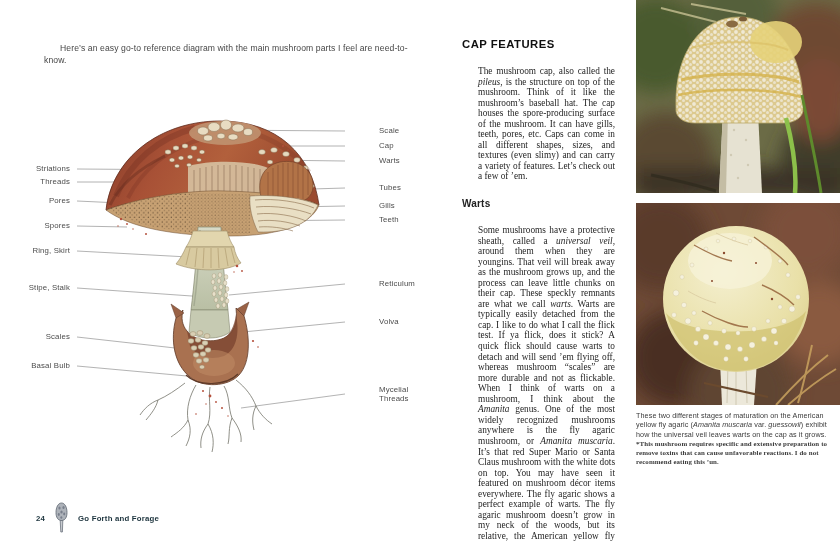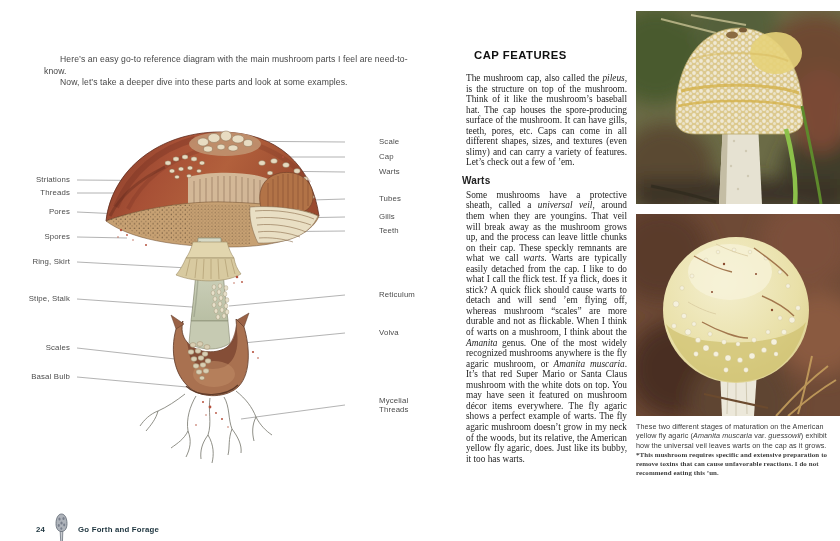--- a/index.html
+++ b/index.html
@@ -1,40 +1,40 @@
 <!DOCTYPE html>
 <html><head>
 <meta charset="utf-8">
 <style>
   html,body{margin:0;padding:0;background:#e8e8e8;}
   .spread{position:relative;width:840px;height:541px;background:#ffffff;overflow:hidden;
           font-family:"Liberation Sans",sans-serif;}
-  .page{position:absolute;top:11px;height:405px;}
+  .page{position:absolute;top:0;height:405px;}
   .page-left{left:0;width:460px;}
   .page-right{left:460px;width:380px;}
 
   
   .intro{position:absolute;left:44px;top:43px;width:382px;font-size:8.6px;line-height:11.6px;
          color:#464646;letter-spacing:.1px;}
   .intro p{margin:0;text-indent:16px;}
 
   
   .diagram-svg{position:absolute;left:0;top:0;}
   .lbl{position:absolute;font-size:7.8px;line-height:9px;color:#4c4c4c;white-space:nowrap;
        letter-spacing:.15px;margin-left:28px;}
   .lbl.l{right:390px;}
   .lbl.r{left:351px;}
   .lbl.m{white-space:normal;width:48px;}
 
   
   .col{position:absolute;left:2px;top:38px;width:169px;color:#1e1e1e;}
-  .col h2{margin:0 0 12px 12px;font-size:11.3px;letter-spacing:.5px;color:#101010;
+  .col h2{margin:0 0 12px 0;font-size:11.3px;letter-spacing:.5px;color:#101010;
           font-weight:bold;font-family:"Liberation Sans",sans-serif;}
   .body-serif{font-family:"Liberation Serif",serif;font-size:9.3px;line-height:10.55px;
-          text-align:justify;margin:4px;}
+          text-align:justify;margin:16px;}
   .col h3{margin:7px 0 3px 0;font-size:10px;color:#222;font-weight:bold;letter-spacing:.2px;}
   .it{font-style:italic;}
   .sb{font-family:"Liberation Serif",serif;font-weight:bold;}
 
   
   .photo{position:absolute;left:176px;width:204px;overflow:hidden;background:#6b6b46;}
   .photo1{top:0;height:193px;}
   .photo2{top:203px;height:202px;background:#6e4a36;}
 
   .caption{position:absolute;left:176px;top:411px;width:198px;font-size:7.2px;
@@ -49,21 +49,20 @@
 </style>
 </head>
 <body>
 
 <div class="spread">
 
   <div class="page page-left">
 
     <div class="intro">
       <p>Here’s an easy go-to reference diagram with the main mushroom parts I feel are need-to-know.</p>
-      <p>Now, let’s take a deeper dive into these parts and look at some examples.</p>
     </div>
 
     <svg class="diagram-svg" width="460" height="541" viewBox="0 0 460 541">
       <defs>
         <linearGradient id="capGrad" x1="0" y1="0" x2="1" y2="0.25">
           <stop offset="0" stop-color="#86३c29"></stop>
           <stop offset="0" stop-color="#863c29"></stop>
           <stop offset="0.35" stop-color="#a85136"></stop>
           <stop offset="0.62" stop-color="#b2603c"></stop>
           <stop offset="1" stop-color="#9a4a2f"></stop>

